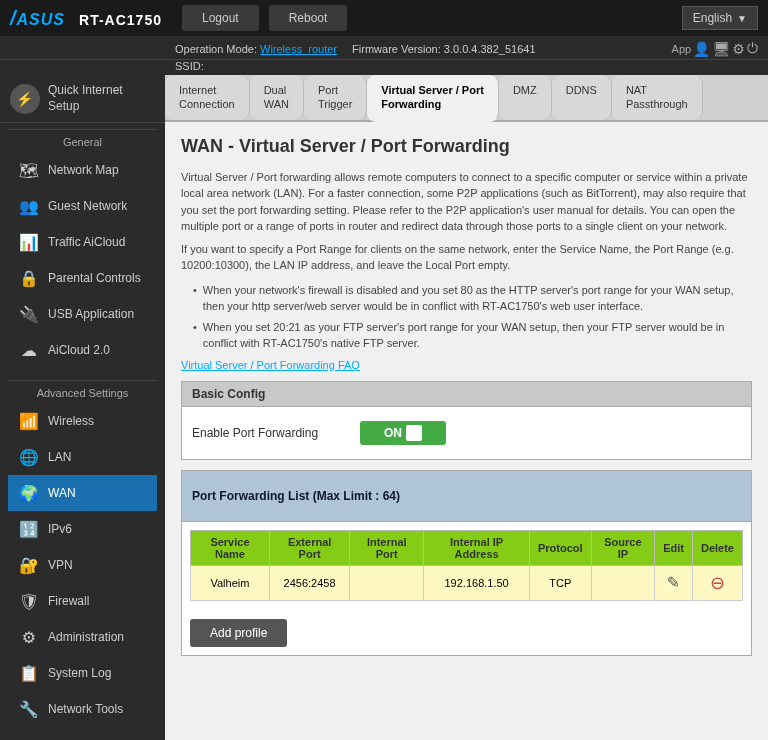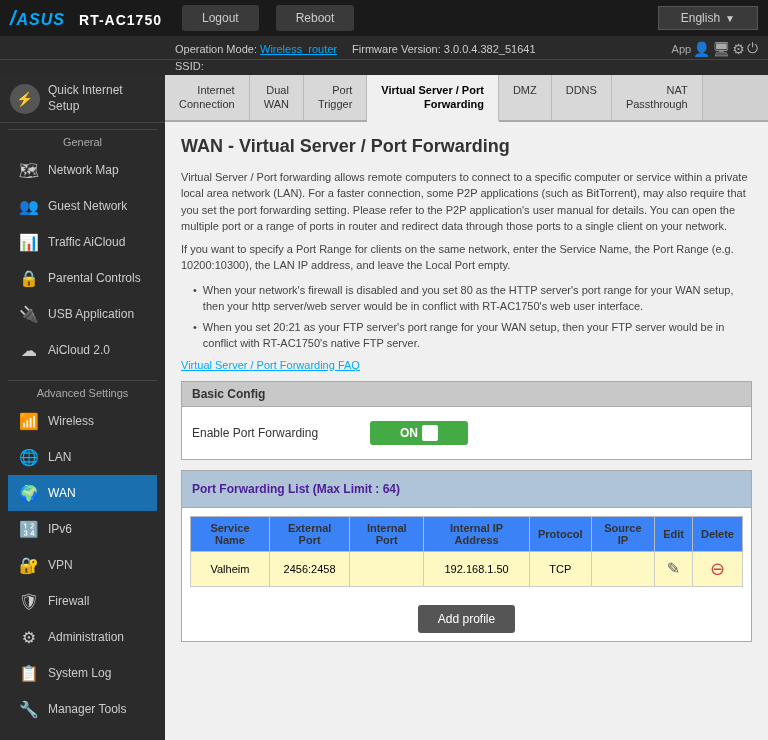--- a/index.html
+++ b/index.html
@@ -2,23 +2,23 @@
 <html><head>
   <meta charset="utf-8">
   <style>
     * { margin: 0; padding: 0; box-sizing: border-box; }
     body { width: 768px; height: 740px; font-family: Arial, sans-serif; font-size: 12px; background: #1a1a1a; overflow: hidden; }
 
     
     #header { display: flex; align-items: center; background: #1a1a1a; height: 36px; padding: 0 10px; }
     #logo { color: #00aaff; font-size: 18px; font-weight: bold; letter-spacing: 1px; margin-right: 10px; }
     #logo span { color: white; font-size: 14px; font-weight: bold; }
-    #header-nav { display: flex; margin-left: 10px; gap: 17px; }
+    #header-nav { display: flex; margin-left: 10px; gap: 10px; }
     .header-btn { background: #3a3a3a; color: #ccc; border: none; padding: 6px 20px; cursor: pointer; font-size: 12px; border-radius: 3px; }
-    #lang-selector { margin-left: auto; background: #3a3a3a; color: #ccc; border: 1px solid #555; padding: 4px 22px; font-size: 12px; display: flex; align-items: center; gap: 5px; cursor: pointer; }
+    #lang-selector { margin-left: auto; background: #3a3a3a; color: #ccc; border: 1px solid #555; padding: 4px 10px; font-size: 12px; display: flex; align-items: center; gap: 5px; cursor: pointer; }
     #lang-arrow { font-size: 10px; }
 
     
     #op-bar { background: #2a2a2a; padding: 4px 10px 2px 175px; border-bottom: 1px solid #444; display: flex; align-items: center; justify-content: space-between; }
     #op-text { font-size: 11px; color: #ccc; }
     #op-text a { color: #00aaff; text-decoration: underline; }
     #op-icons { display: flex; gap: 2px; align-items: center; }
     .op-icon { color: #aaa; font-size: 14px; cursor: pointer; }
 
     
@@ -34,54 +34,54 @@
 
     
     #quick-setup { display: flex; align-items: center; padding: 8px 10px; cursor: pointer; color: #ccc; gap: 8px; border-bottom: 1px solid #444; }
     .quick-icon { width: 30px; height: 30px; background: #555; border-radius: 50%; display: flex; align-items: center; justify-content: center; color: white; font-size: 14px; }
 
     
     #main { flex: 1; background: #f0f0f0; display: flex; flex-direction: column; overflow: hidden; }
 
     
     #tabs { display: flex; background: #d0d0d0; border-bottom: 2px solid #aaa; padding: 0; }
-    .tab { padding: 8px 14px; cursor: pointer; font-size: 11px; color: #333; text-align: right; border-right: 1px solid #bbb; background: #d8d8d8; line-height: 1.3; }
+    .tab { padding: 8px 14px; cursor: pointer; font-size: 11px; color: #333; text-align: left; border-right: 1px solid #bbb; background: #d8d8d8; line-height: 1.3; border-radius: 9px; }
     .tab.active { background: #f0f0f0; color: #000; font-weight: bold; border-bottom: 2px solid #f0f0f0; margin-bottom: -2px; }
 
     
     #content { flex: 1; padding: 14px 16px; overflow-y: auto; background: #f0f0f0; }
     #page-title { font-size: 18px; color: #333; font-weight: bold; margin-bottom: 12px; }
     #description { font-size: 11px; color: #444; line-height: 1.5; margin-bottom: 8px; }
     .bullet-list { margin: 6px 0 6px 12px; }
     .bullet-item { font-size: 11px; color: #444; line-height: 1.5; margin-bottom: 4px; display: flex; gap: 6px; }
     .bullet-dot { color: #444; flex-shrink: 0; }
     .faq-link { color: #00aaff; text-decoration: underline; cursor: pointer; font-size: 11px; margin-bottom: 10px; display: inline-block; }
 
     
     .section-box { border: 1px solid #aaa; background: white; margin-bottom: 10px; }
     .section-header { background: #c8c8c8; padding: 5px 10px; font-size: 12px; font-weight: bold; color: #333; border-bottom: 1px solid #aaa; }
     .section-content { padding: 10px; }
-    .config-row { display: flex; align-items: center; gap: 18px; padding: 4px 0; }
+    .config-row { display: flex; align-items: center; gap: 8px; padding: 4px 0; }
     .config-label { font-size: 12px; color: #333; min-width: 160px; }
 
     
-    .toggle-on { background: #44aa44; color: white; border: none; padding: 4px 30px; font-size: 12px; font-weight: bold; cursor: pointer; border-radius: 3px; display: flex; align-items: center; gap: 4px; }
+    .toggle-on { background: #44aa44; color: white; border: none; padding: 4px 24px; font-size: 12px; font-weight: bold; cursor: pointer; border-radius: 3px; display: flex; align-items: center; gap: 4px; }
     .toggle-slider { width: 16px; height: 16px; background: white; border-radius: 2px; }
 
     
-    .pf-header { background: #b0c4d8; padding: 11px 10px; font-size: 12px; font-weight: bold; color: #4c1d95; border-bottom: 1px solid #aaa; }
+    .pf-header { background: #b0c4d8; padding: 18px 10px; font-size: 12px; font-weight: bold; color: #0f172a; border-bottom: 1px solid #aaa; }
     .pf-table { width: 100%; border-collapse: collapse; font-size: 11px; }
-    .pf-table th { background: #3b82f6; padding: 5px 8px; text-align: center; border: 1px solid #bbb; color: #333; font-size: 11px; }
+    .pf-table th { background: #84cc16; padding: 5px 8px; text-align: center; border: 1px solid #bbb; color: #333; font-size: 11px; }
     .pf-table td { padding: 6px 8px; text-align: center; border: 1px solid #ccc; background: #fef9c3; }
     .pf-table tr:nth-child(even) td { background: #f8f8f8; }
     .icon-btn { background: none; border: none; cursor: pointer; font-size: 16px; color: #555; }
 
     
     #add-profile-btn { background: #555; color: white; border: none; padding: 7px 20px; font-size: 12px; cursor: pointer; border-radius: 3px; margin-top: 10px; }
-    .add-profile-row { display: flex; justify-content: center; margin-top: 8px; }
+    .add-profile-row { display: flex; margin-top: 8px; }
 
     
     #ssid-row { font-size: 11px; color: #ccc; padding: 0 10px 3px 175px; background: #2a2a2a; }
   </style>
 </head>
 <body>
 
 <div id="header">
   <div id="logo">
     <span style="color:#00aaff;font-style:italic;font-size:20px;font-weight:900;">/<span style="font-size:16px;color:#00aaff;">ASUS</span></span>
@@ -182,21 +182,21 @@
       <div class="sidebar-item">
         <div class="sidebar-icon">⚙</div>
         <span>Administration</span>
       </div>
       <div class="sidebar-item">
         <div class="sidebar-icon">📋</div>
         <span>System Log</span>
       </div>
       <div class="sidebar-item">
         <div class="sidebar-icon">🔧</div>
-        <span>Manager Tools</span>
+        <span>Network Tools</span>
       </div>
     </div>
   </div>
 
   <div id="main">
 
     <div id="tabs">
       <div class="tab">Internet<br>Connection</div>
       <div class="tab">Dual<br>WAN</div>
       <div class="tab">Port<br>Trigger</div>

